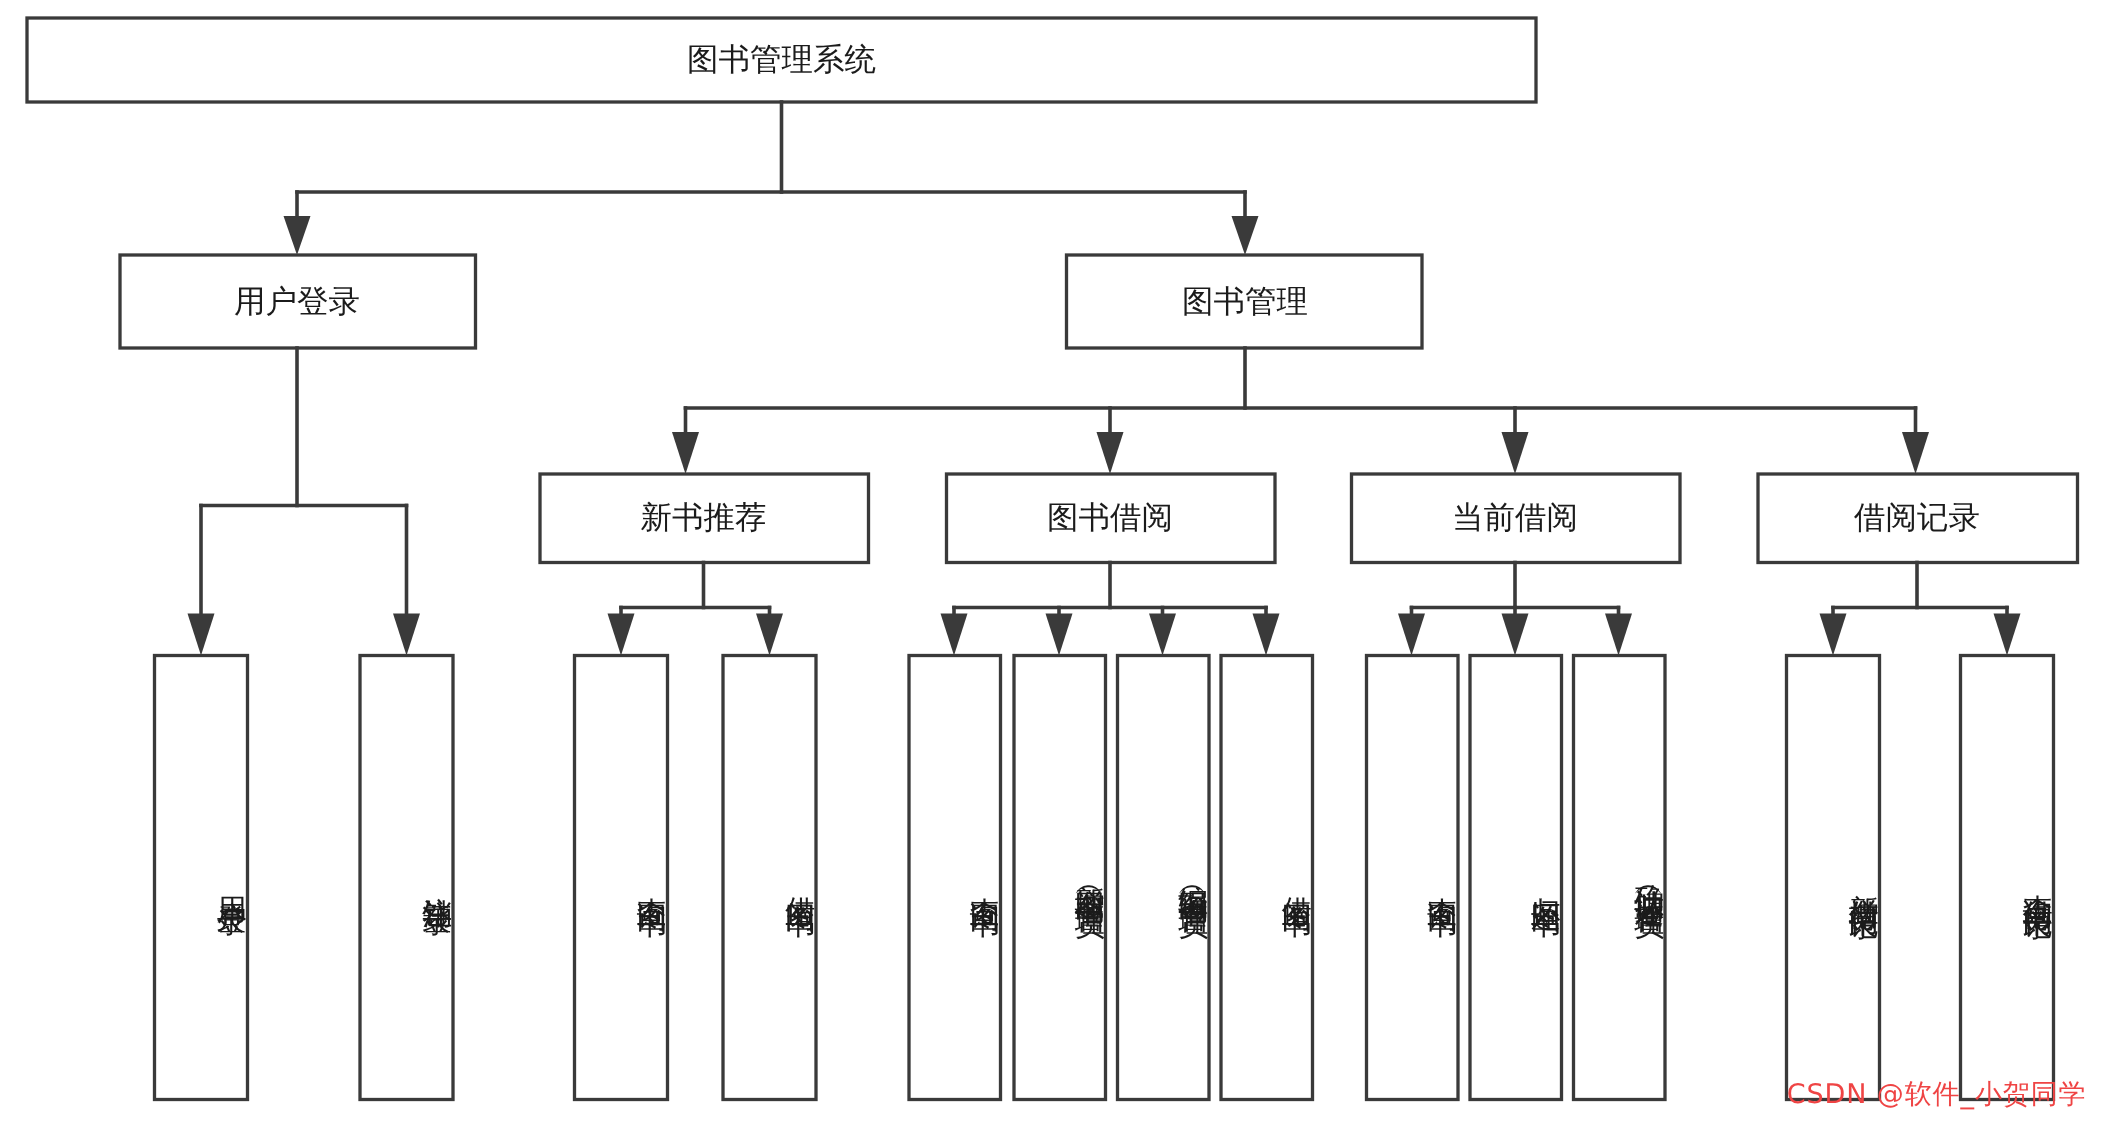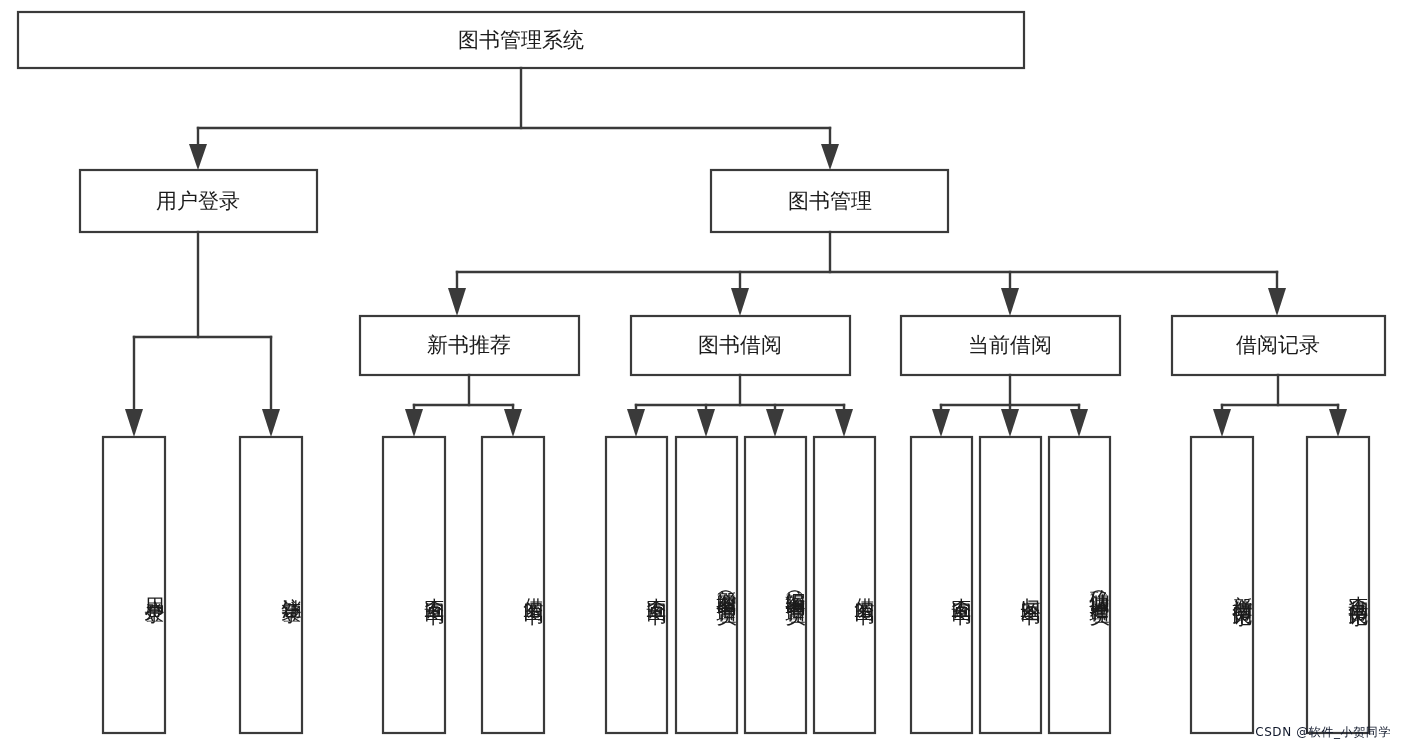--- a/index.html
+++ b/index.html
@@ -62,22 +62,22 @@
     justify-content: center;
     white-space: nowrap;
     pointer-events: none;
     user-select: none;
   }
   .watermark {
     position: absolute;
     right: 14px;
     bottom: 6px;
     font-family: "DejaVu Sans", "Liberation Sans", sans-serif;
-    font-size: 12px;
-    color: #0f172a;
+    font-size: 18px;
+    color: #ef4444;
     letter-spacing: 0.6px;
     white-space: nowrap;
     user-select: none;
     margin-left: 32px;
   }
 </style>
 </head>
 <body>
 
 <div id="diagram-root">

